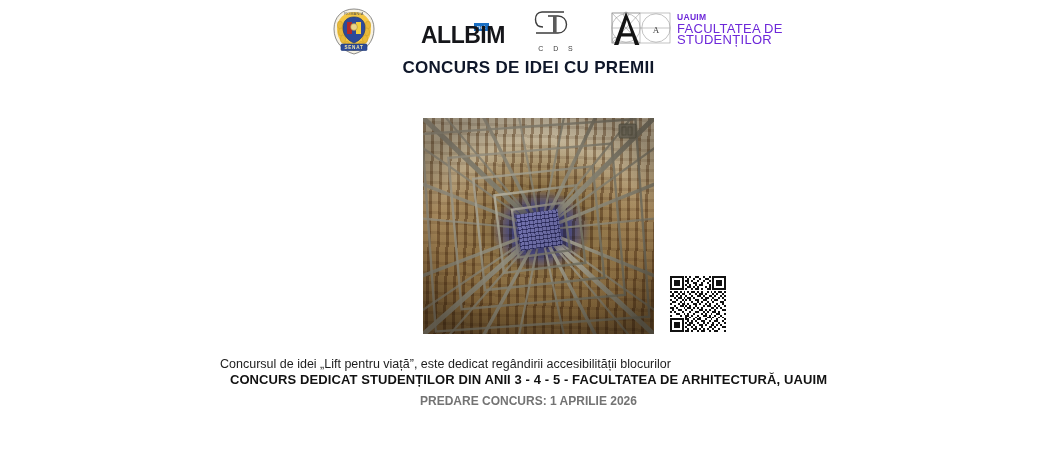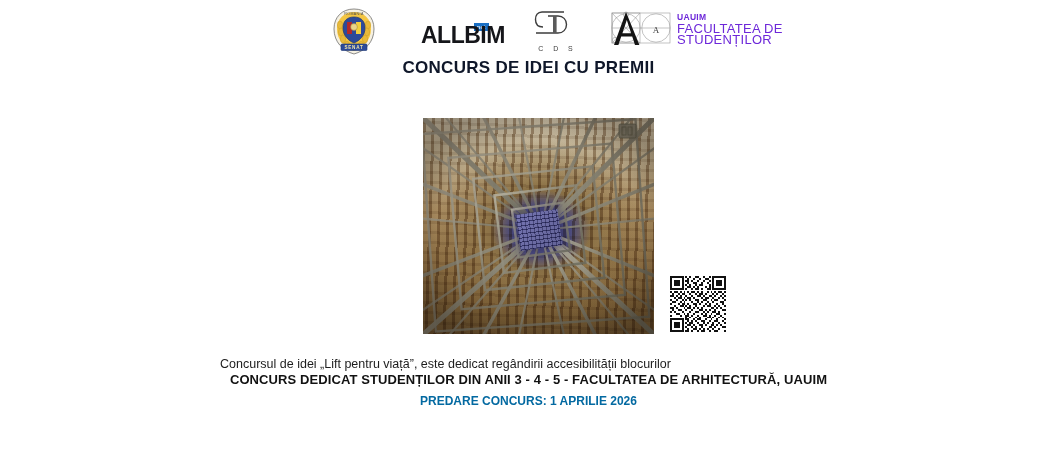--- a/index.html
+++ b/index.html
@@ -194,21 +194,21 @@
     color: #1d1d1d;
   }
   .details {
     position: absolute;
     left: 0; top: 394px;
     width: 1057px;
     text-align: center;
     font-size: 12px;
     font-weight: bold;
     line-height: 15.5px;
-    color: #0369a1;
+    color: #737373;
   }
   .details div { white-space: nowrap; }
 </style>
 </head>
 <body>
 
 <div class="poster">
 
   <div class="logo-strip">
 

